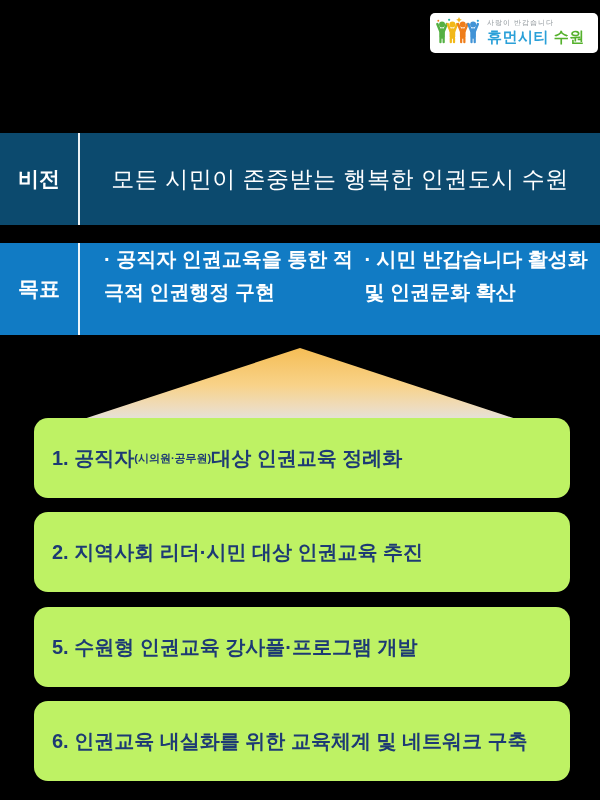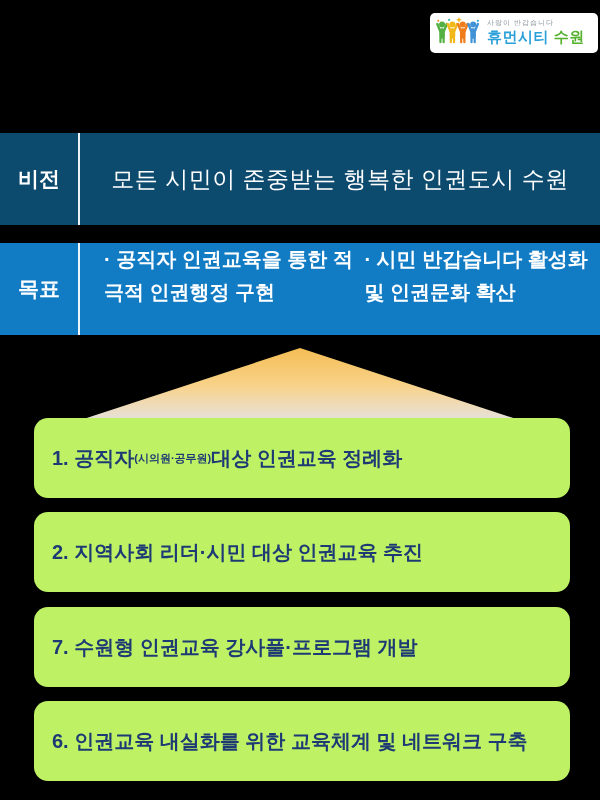--- a/index.html
+++ b/index.html
@@ -122,21 +122,21 @@
     <span>1. 공직자</span>
       <span class="sm">(시의원·공무원)</span>
       <span> 대상 인권교육 정례화</span>
   </div>
   <div class="sbox s2">
     <span>2. 지역사회 리더·시민 대상 인권교육 추진</span>
       <span class="sm"></span>
       <span></span>
   </div>
   <div class="sbox s3">
-    <span>7. 수원형 인권교육 강사풀·프로그램 개발</span>
+    <span>5. 수원형 인권교육 강사풀·프로그램 개발</span>
       <span class="sm"></span>
       <span></span>
   </div>
   <div class="sbox s4">
     <span>6. 인권교육 내실화를 위한 교육체계 및 네트워크 구축</span>
       <span class="sm"></span>
       <span></span>
   </div>
 
 </div>

